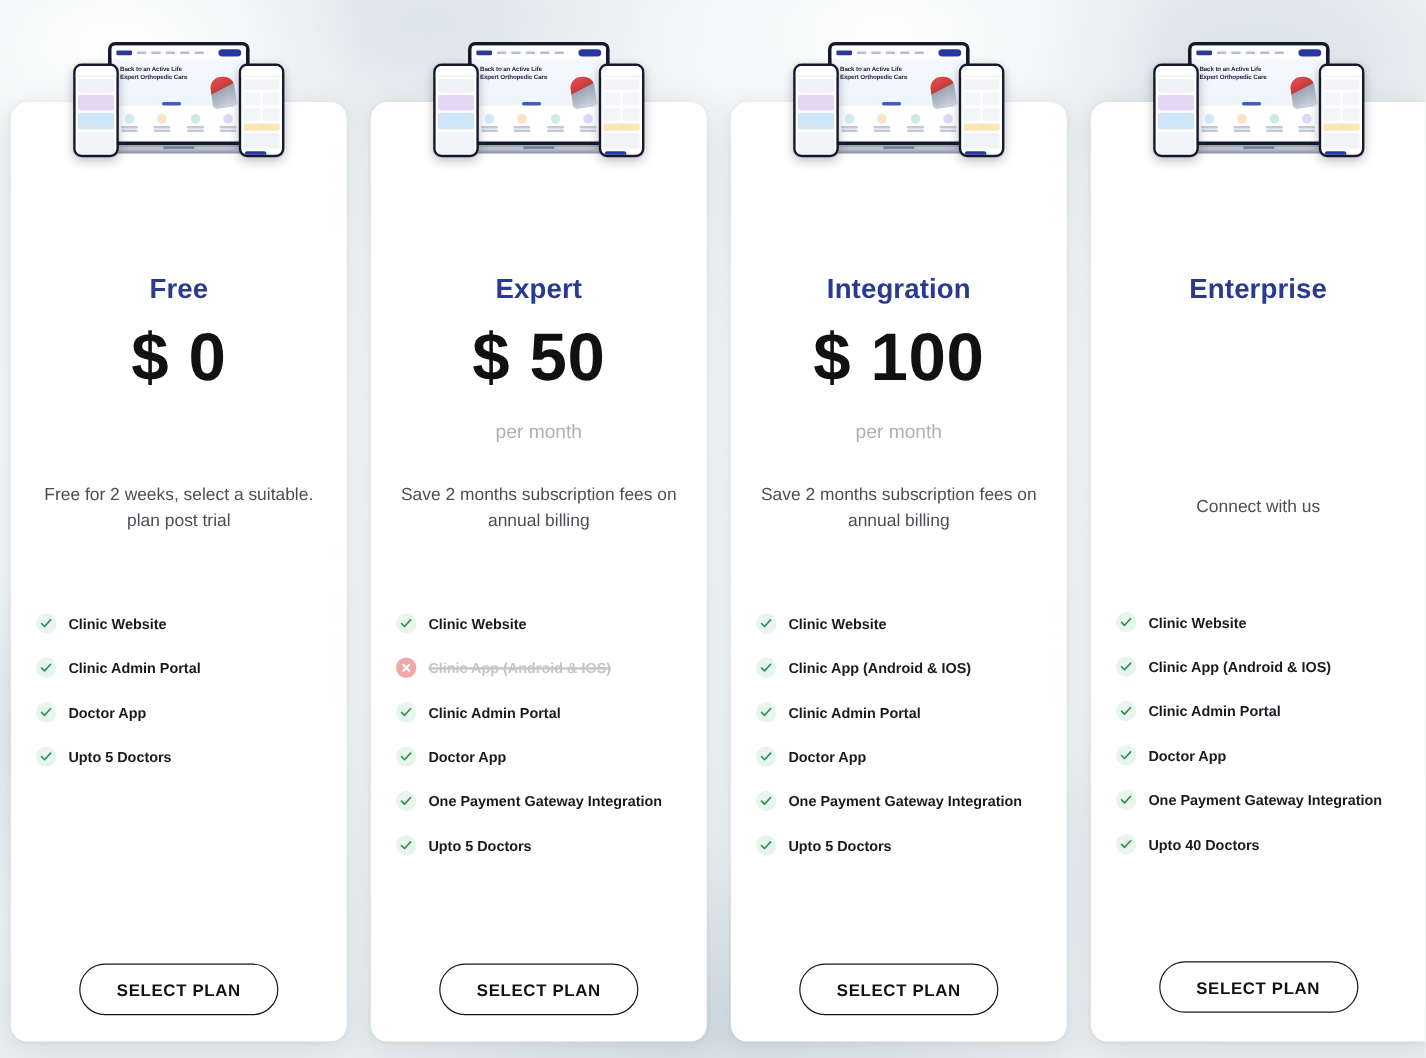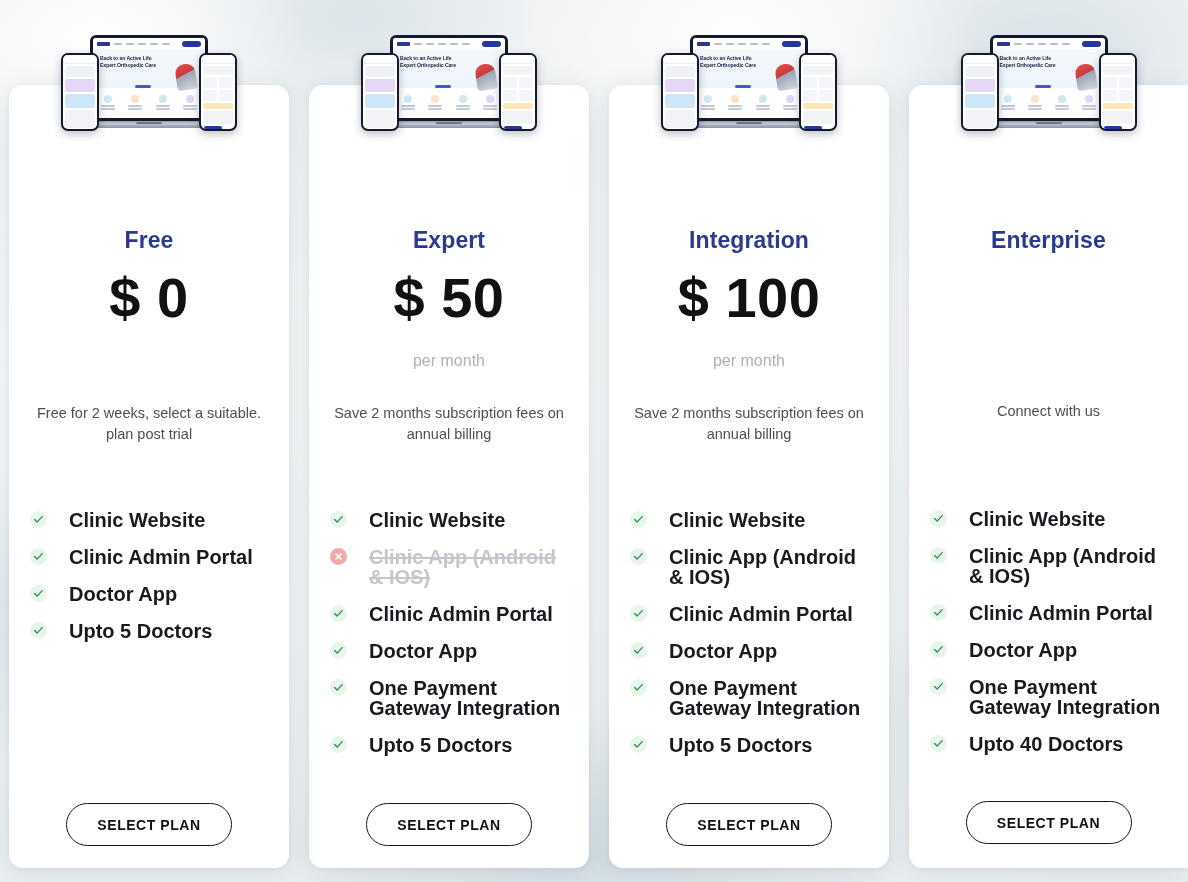--- a/index.html
+++ b/index.html
@@ -166,21 +166,21 @@
     position: absolute; left: 0; right: 0; top: 267px;
     text-align: center;
     font-size: 16px; color: #adb1b6; font-weight: 400;
   }
 
   .blurb {
     position: absolute; left: 18px; right: 18px; top: 318px;
     text-align: center;
     font-size: 14.5px; line-height: 21px; color: #4a4f55; font-weight: 400;
   }
-  .card.c3 .blurb { top: 316px; text-align: center; }
+  .card.c3 .blurb { top: 328px; text-align: center; }
 
   
   .features {
     position: absolute; left: 21px; right: 14px; top: 425px;
     list-style: none;
   }
   .card.c3 .features { top: 424px; }
 
   .feature {
     display: flex;
@@ -193,25 +193,24 @@
     width: 17px; height: 17px;
     border-radius: 50%;
     display: flex; align-items: center; justify-content: center;
     margin-top: 1px;
   }
   .feature .ico.ok  { background: #e8f5ec; }
   .feature .ico.no  { background: #f0a9a9; }
   .feature .ico svg { display: block; }
 
   .feature .txt {
-    font-size: 20px;
+    font-size: 12px;
     line-height: 20px;
     font-weight: 700;
     color: #171a1f;
-    margin-left: 12px;
   }
   .feature.off .txt {
     font-weight: 700;
     color: #c3c6ca;
     text-decoration: line-through;
     text-decoration-thickness: 1.5px;
   }
 
   
   .select-btn {

